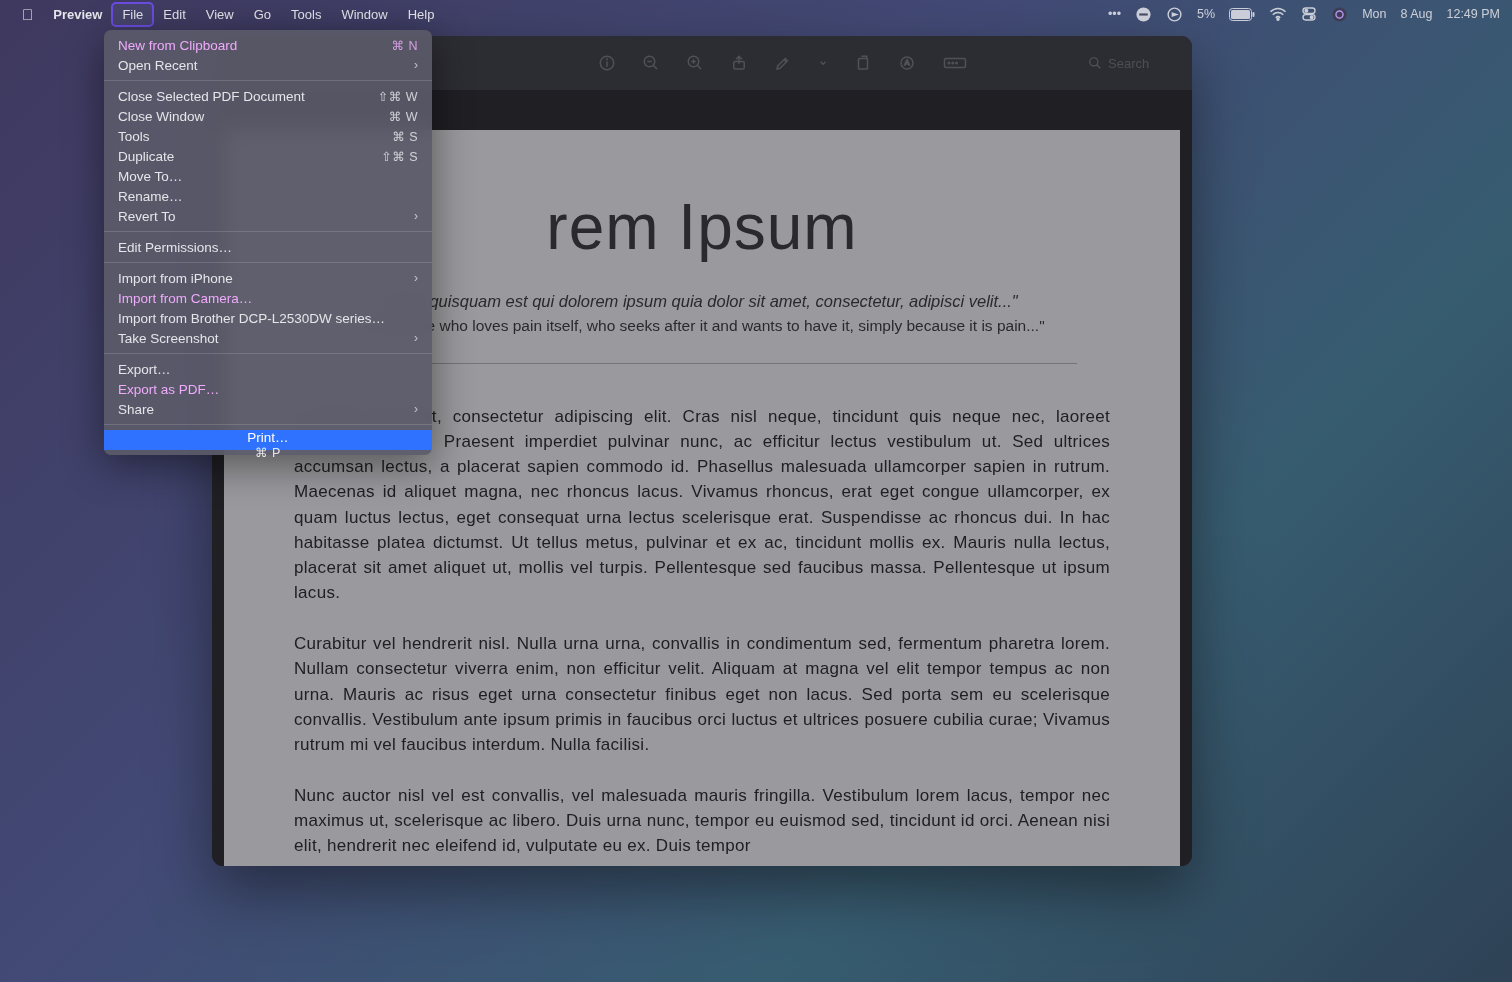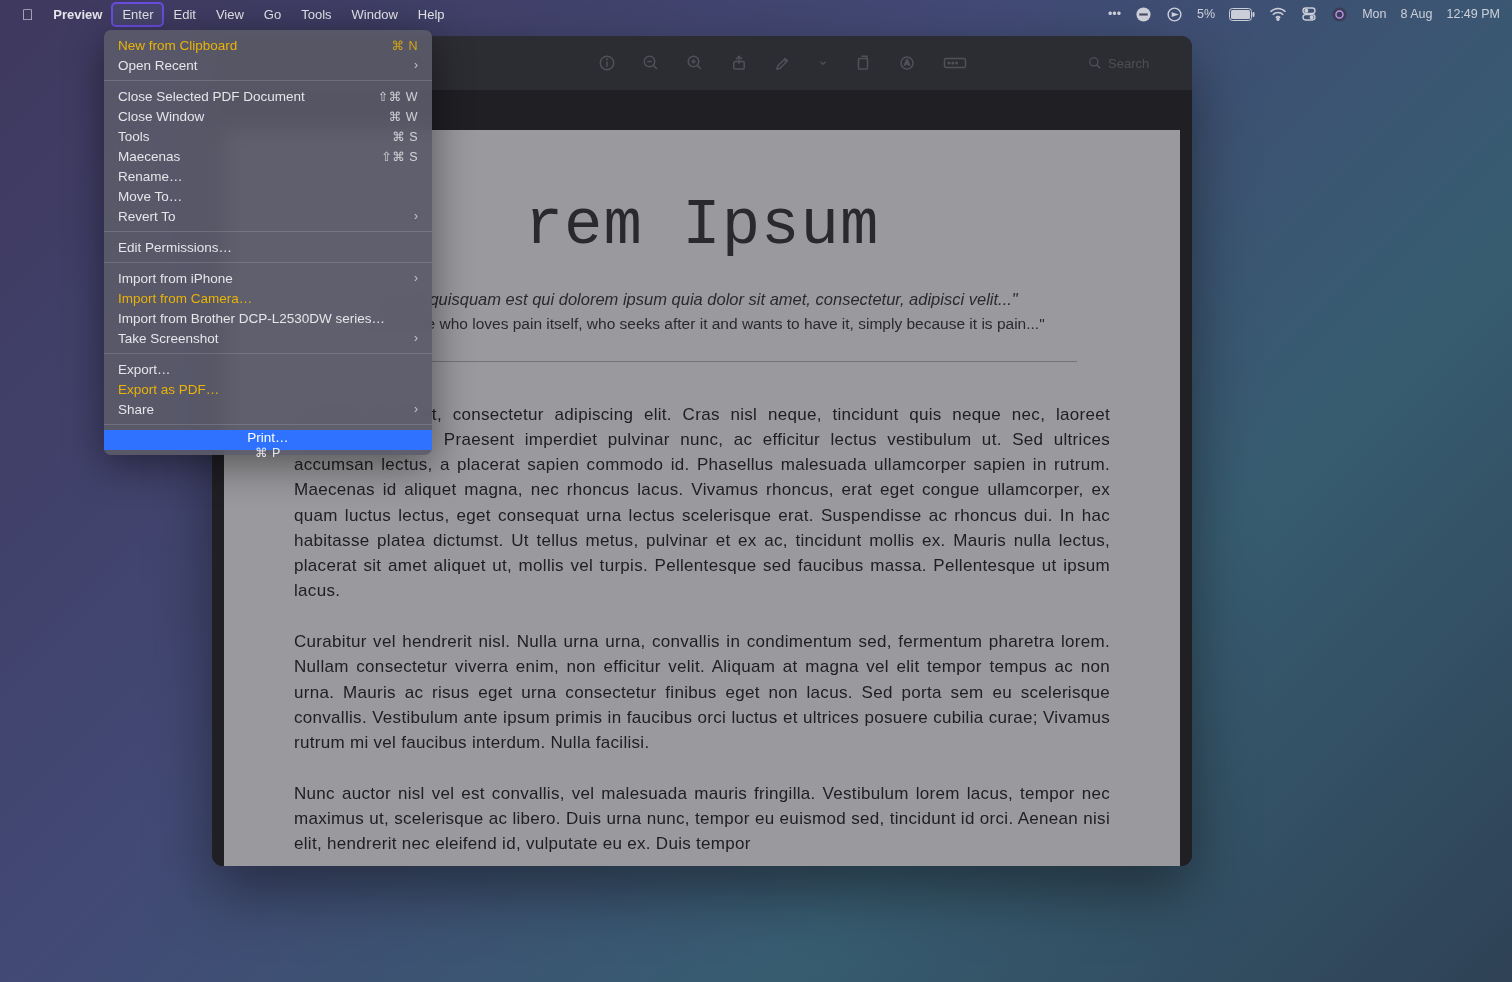--- a/index.html
+++ b/index.html
@@ -11,40 +11,40 @@
   .menubar-left { display:flex; align-items:center; gap:0; }
   .menubar-right { margin-left:auto; display:flex; align-items:center; gap:14px; font-size:12.5px; }
   .menu-item { padding:4px 10px; border-radius:4px; cursor:default; }
   .menu-item.active { background:rgba(80,80,120,0.5); outline:2px solid #6a4de0; outline-offset:-1px; }
   .apple-logo { padding:4px 10px; font-size:15px; }
   .status-icon { opacity:0.85; display:inline-flex; align-items:center; }
 
   
   .dropdown { position:absolute; top:30px; left:104px; width:328px; background:rgba(90,90,105,0.92); backdrop-filter:blur(10px); border-radius:7px; box-shadow:0 10px 40px rgba(0,0,0,0.45); padding:5px 0; z-index:20; font-size:13.5px; color:#e5e5ea; }
   .dd-row { display:flex; align-items:center; justify-content:space-between; height:20px; padding:0 14px; cursor:default; }
-  .dd-row.disabled { color:#eab308;gap:46px; }
+  .dd-row.disabled { color:#f0abfc;gap:46px; }
   .dd-row.selected { background:#2f72ff; color:#fff;flex-direction:column; }
   .dd-sep { height:1px; background:rgba(255,255,255,0.14); margin:5px 0; }
   .dd-shortcut { font-size:12.5px; opacity:0.85; letter-spacing:0.5px; }
   .dd-sub { font-size:12px; opacity:0.75; }
 
   
   .window { position:absolute; top:36px; left:212px; width:980px; height:830px; background:#2c2c30; border-radius:11px; box-shadow:0 25px 60px rgba(0,0,0,0.5); overflow:hidden; z-index:2; }
   .titlebar { height:54px; background:#37373c; display:flex; align-items:center; padding:0 14px; gap:10px; color:#9b9ba2; position:relative; }
   .traffic { display:flex; gap:8px; }
   .traffic span { width:12px; height:12px; border-radius:50%; background:#54545a; display:block; }
   .titlebar-spacer { flex:1; }
   .tb-icons { display:flex; gap:26px; align-items:center; }
   .tb-icon { width:18px; height:18px; opacity:0.65; }
   .tb-search { display:flex; gap:6px; color:#7e7e86; font-size:13px; }
   .tb-search input { background:transparent; border:none; color:#7e7e86; font-size:13px; width:70px; outline:none; }
 
   .doc-canvas { position:absolute; top:54px; left:0; right:0; bottom:0; background:#1f1f22; padding:40px 12px 0 12px; overflow:hidden; }
   .page { background:#fff; width:100%; height:100%; padding:60px 70px 0 70px; color:#222; font-family: Georgia, "Times New Roman", serif; }
-  .doc-title { font-size:64px; font-weight:400; text-align:center; letter-spacing:1px; color:#333; margin-bottom:28px;font-family:Liberation Mono, monospace; }
+  .doc-title { font-size:64px; font-weight:400; text-align:center; letter-spacing:1px; color:#333; margin-bottom:28px; }
   .doc-quote { text-align:center; font-style:italic; font-size:16.5px; color:#333; }
   .doc-trans { text-align:center; font-size:15.5px; color:#333; margin-top:6px; margin-bottom:28px; }
   .doc-hr { border:none; border-top:1px solid #bbb; margin:12px auto 40px auto; width:92%; }
   .doc-para { font-size:17px; line-height:1.48; text-align:justify; margin-bottom:26px; letter-spacing:0.3px; }
 
   svg { display:block; }
 </style>
 </head>
 <body>
 
@@ -121,21 +121,21 @@
     </div>
   </div>
 </div>
 
 <div class="overlay-dim"></div>
 
 <div class="menubar">
   <div class="menubar-left">
     <span class="apple-logo"></span>
     <span class="menu-item" style="font-weight:600">Preview</span>
-    <span id="menu-items-slot"><span class="menu-item active">Enter</span><span class="menu-item">Edit</span><span class="menu-item">View</span><span class="menu-item">Go</span><span class="menu-item">Tools</span><span class="menu-item">Window</span><span class="menu-item">Help</span></span>
+    <span id="menu-items-slot"><span class="menu-item active">File</span><span class="menu-item">Edit</span><span class="menu-item">View</span><span class="menu-item">Go</span><span class="menu-item">Tools</span><span class="menu-item">Window</span><span class="menu-item">Help</span></span>
   </div>
   <div class="menubar-right">
     <span class="status-icon">•••</span>
     <span class="status-icon">
         <svg width="17" height="17" viewBox="0 0 24 24" fill="#e4e4ea">
           <circle cx="12" cy="12" r="10"></circle>
           <rect x="6" y="10.5" width="12" height="3" fill="#4a4a60"></rect>
         </svg>
       </span>
     <span class="status-icon">
@@ -194,28 +194,28 @@
     </div>
     <div class="dd-row">
       <span>Close Window</span>
       <span class="dd-shortcut">⌘ W</span>
     </div>
     <div class="dd-row">
       <span>Tools</span>
       <span class="dd-shortcut">⌘ S</span>
     </div>
     <div class="dd-row">
-      <span>Maecenas</span>
+      <span>Duplicate</span>
       <span class="dd-shortcut">⇧⌘ S</span>
     </div>
     <div class="dd-row">
+      <span>Move To…</span>
+    </div>
+    <div class="dd-row">
       <span>Rename…</span>
-    </div>
-    <div class="dd-row">
-      <span>Move To…</span>
     </div>
     <div class="dd-row">
       <span>Revert To</span>
       <span class="dd-sub">›</span>
     </div>
     <div class="dd-sep"></div>
     <div class="dd-row">
       <span>Edit Permissions…</span>
     </div>
     <div class="dd-sep"></div>

